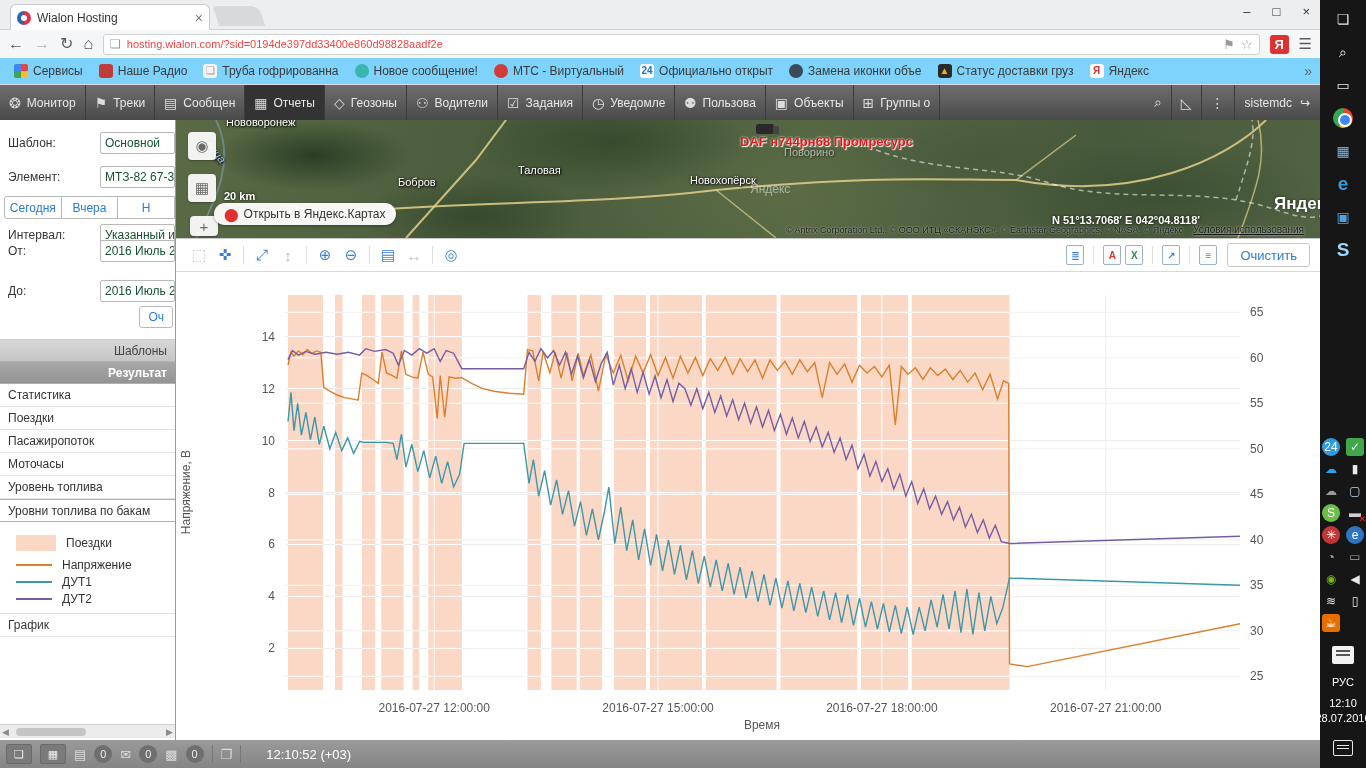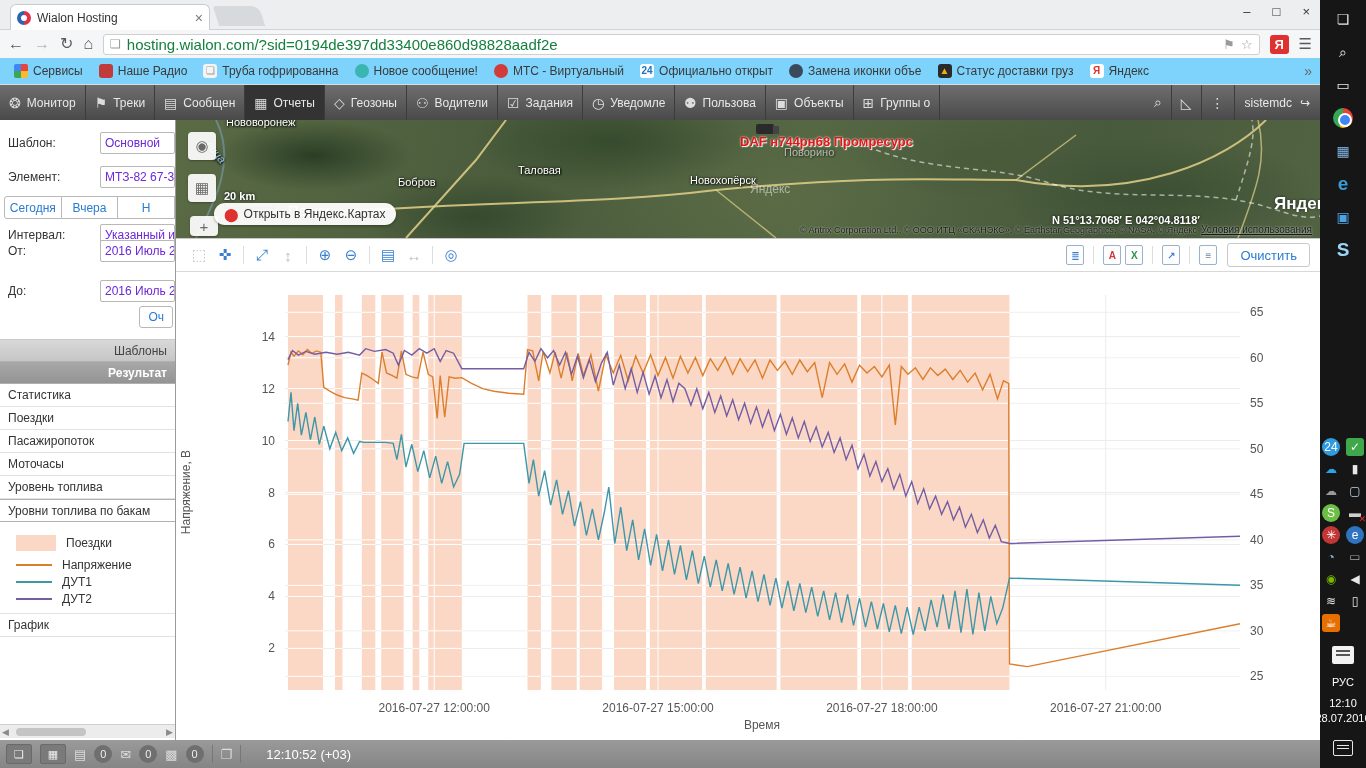--- a/index.html
+++ b/index.html
@@ -16,21 +16,21 @@
   .tab-title{font-size:12px;color:#333;flex:1;white-space:nowrap;overflow:hidden}
   .tab-close{color:#777;font-size:14px;cursor:pointer}
   .tab-stub{position:absolute;left:216px;top:6px;width:46px;height:20px;background:#d7dadd;border-radius:3px 8px 0 0;transform:skewX(18deg)}
   .winctl{position:absolute;right:10px;top:4px;display:flex;gap:22px;color:#333;font-size:13px}
   .winctl span{cursor:pointer}
   .chrometoolbar{position:absolute;left:0;top:30px;width:1320px;height:28px;background:#f5f6f7;display:flex;align-items:center;padding:0 8px;gap:10px}
   .navbtn{color:#5a5a5a;font-size:16px;line-height:1;cursor:pointer}
   .navbtn.dis{color:#b8b8b8}
   .urlbar{flex:1;height:21px;background:#fff;border:1px solid #cfcfcf;border-radius:3px;display:flex;align-items:center;padding:0 6px;gap:6px}
   .urlbar .doc{color:#9a9a9a;font-size:12px}
-  .urltext{color:#15803d;font-size:15px;white-space:nowrap;overflow:hidden;flex:1}
+  .urltext{color:#ef4444;font-size:11px;white-space:nowrap;overflow:hidden;flex:1}
   .urlbar .rt{color:#9a9a9a;font-size:13px;cursor:pointer}
   .yabtn{width:19px;height:19px;background:#e03131;color:#fff;font-weight:bold;font-size:13px;text-align:center;line-height:19px;border-radius:3px;cursor:pointer}
   .menubtn{color:#5a5a5a;font-size:15px;cursor:pointer}
   .bookmarksbar{position:absolute;left:0;top:58px;width:1320px;height:27px;background:#7dd3fc;border-bottom:1px solid #dcdcdc;display:flex;align-items:center;padding:0 8px;gap:4px;overflow:hidden}
   .bm{display:flex;align-items:center;gap:5px;padding:2px 6px;border-radius:3px;cursor:pointer;flex:0 0 auto;max-width:158px}
   .bm .lbl{font-size:12px;color:#3a3a3a;white-space:nowrap;overflow:hidden}
   .bmi{width:14px;height:14px;border-radius:3px;flex:0 0 auto;font-size:10px;font-weight:bold;text-align:center;line-height:14px;color:#fff}
   .bmi.apps{background:conic-gradient(#e8453c 0 90deg,#f9bb2d 90deg 180deg,#3aa757 180deg 270deg,#4285f4 270deg 360deg);border-radius:2px}
   .bm-overflow{margin-left:auto;color:#666;font-size:14px;cursor:pointer}
 
@@ -45,21 +45,21 @@
   .navitem{display:flex;align-items:center;gap:6px;padding:0 9px;border-right:1px solid #3c3c3c;font-size:12px;cursor:pointer;white-space:nowrap;overflow:hidden;max-width:92px}
   .navitem .ni{font-size:14px;color:#dcdcdc}
   .navitem.active{background:#333}
   .navuser{display:flex;align-items:center;gap:8px;padding:0 10px;font-size:12px}
 
   
   .sidebar{position:absolute;left:0;top:120px;width:176px;height:620px;background:#fff;border-right:1px solid #9a9a9a;overflow:hidden}
   .sform{position:relative;height:220px;border-bottom:1px solid #ccc}
   .frow{position:absolute;left:8px;right:0;height:22px;display:flex;align-items:center}
   .frow .fl{width:92px;font-size:12px;color:#333;flex:0 0 auto}
-  .fbox{flex:1;height:22px;border:1px solid #b8b8b8;background:#fff;border-radius:2px;font-size:12px;color:#6d28d9;display:flex;align-items:center;padding:0 4px;white-space:nowrap;overflow:hidden}
+  .fbox{flex:1;height:22px;border:1px solid #b8b8b8;background:#fff;border-radius:2px;font-size:12px;color:#14532d;display:flex;align-items:center;padding:0 4px;white-space:nowrap;overflow:hidden}
   .qbtns{position:absolute;left:4px;top:76px;right:0;height:23px;display:flex}
   .qb{flex:1;border:1px solid #b8b8b8;border-left-width:0;background:#fff;color:#2a7bd2;font-size:12px;display:flex;align-items:center;justify-content:center;cursor:pointer;white-space:nowrap;overflow:hidden}
   .qb:first-child{border-left-width:1px;border-radius:3px 0 0 3px}
   .clrbtn{position:absolute;right:2px;top:186px;height:22px;padding:0 8px;border:1px solid #b8b8b8;border-radius:3px;background:#fff;color:#2a7bd2;font-size:12px;display:flex;align-items:center;cursor:pointer}
   .secbar{height:22px;background:linear-gradient(#d8d8d8,#c6c6c6);color:#444;font-size:12px;display:flex;align-items:center;justify-content:flex-end;padding-right:8px;border-bottom:1px solid #b0b0b0;cursor:pointer}
   .secbar.dark{background:linear-gradient(#a8a8a8,#949494);color:#fff;font-weight:bold}
   .rrow{height:23px;display:flex;align-items:center;padding-left:8px;font-size:12px;color:#333;border-bottom:1px solid #e2e2e2;cursor:pointer;background:#fff}
   .rrow.sel{border-top:1px solid #b0b0b0;border-bottom:1px solid #b0b0b0}
   .legendblock{padding:8px 0 6px 16px;border-bottom:1px solid #e2e2e2}
   .lgband{display:flex;align-items:center;gap:10px;height:26px}
@@ -85,21 +85,21 @@
   .maplabel.river{color:#9fc6e8;font-style:italic;transform:rotate(52deg)}
   .maplabel.dim{opacity:.55}
   .unitlabel{position:absolute;color:#e31717;font-weight:bold;font-size:13px;text-shadow:0 0 2px #fff,1px 1px 1px #fff;white-space:nowrap}
   .truck{position:absolute;width:18px;height:10px;background:#2a2a2a;border-radius:2px}
   .truck:after{content:"";position:absolute;right:-5px;top:2px;width:6px;height:8px;background:#444}
   .mapbtn{position:absolute;width:28px;height:28px;background:rgba(255,255,255,.92);border-radius:4px;color:#6a6a6a;font-size:15px;display:flex;align-items:center;justify-content:center;cursor:pointer;box-shadow:0 1px 2px rgba(0,0,0,.3)}
   .scaletext{position:absolute;color:#fff;font-size:11px;font-weight:bold;text-shadow:0 0 3px #000}
   .scalebar{position:absolute;height:5px;border-left:2px solid #1a1a1a;border-right:2px solid #1a1a1a;border-bottom:2px solid #1a1a1a}
   .opentip{position:absolute;background:rgba(255,255,255,.95);border-radius:11px;height:22px;display:flex;align-items:center;gap:5px;padding:0 10px;font-size:12px;color:#333;box-shadow:0 1px 3px rgba(0,0,0,.35);cursor:pointer}
   .pin{color:#e03131;font-size:13px}
-  .mapfoot{position:absolute;right:8px;bottom:3px;display:flex;gap:4px;align-items:baseline;font-size:9px;color:#1a1a1a;text-shadow:0 0 2px rgba(255,255,255,.8)}
+  .mapfoot{position:absolute;right:16px;bottom:3px;display:flex;gap:10px;align-items:baseline;font-size:9px;color:#1a1a1a;text-shadow:0 0 2px rgba(255,255,255,.8)}
   .mapfoot .terms{text-decoration:underline;cursor:pointer;font-size:10px}
   .mapcoords{position:absolute;right:120px;bottom:12px;color:#fff;font-size:11px;font-weight:bold;text-shadow:0 0 3px #000}
   .ylogo{position:absolute;color:#fff;font-weight:bold;font-size:17px;text-shadow:0 0 3px rgba(0,0,0,.6)}
   .ywm{position:absolute;color:rgba(255,255,255,.5);font-size:12px}
 
   
   .charttoolbar{position:absolute;left:176px;top:238px;width:1144px;height:34px;background:#fff;border-top:1px solid #c8c8c8;border-bottom:1px solid #d8d8d8;display:flex;align-items:center;padding:0 10px}
   .cticon{width:26px;height:24px;display:flex;align-items:center;justify-content:center;font-size:15px;color:#3a7fd0;cursor:pointer}
   .cticon.dis{color:#bdbdbd}
   .ctsep{width:1px;height:18px;background:#ddd;margin:0 5px}

